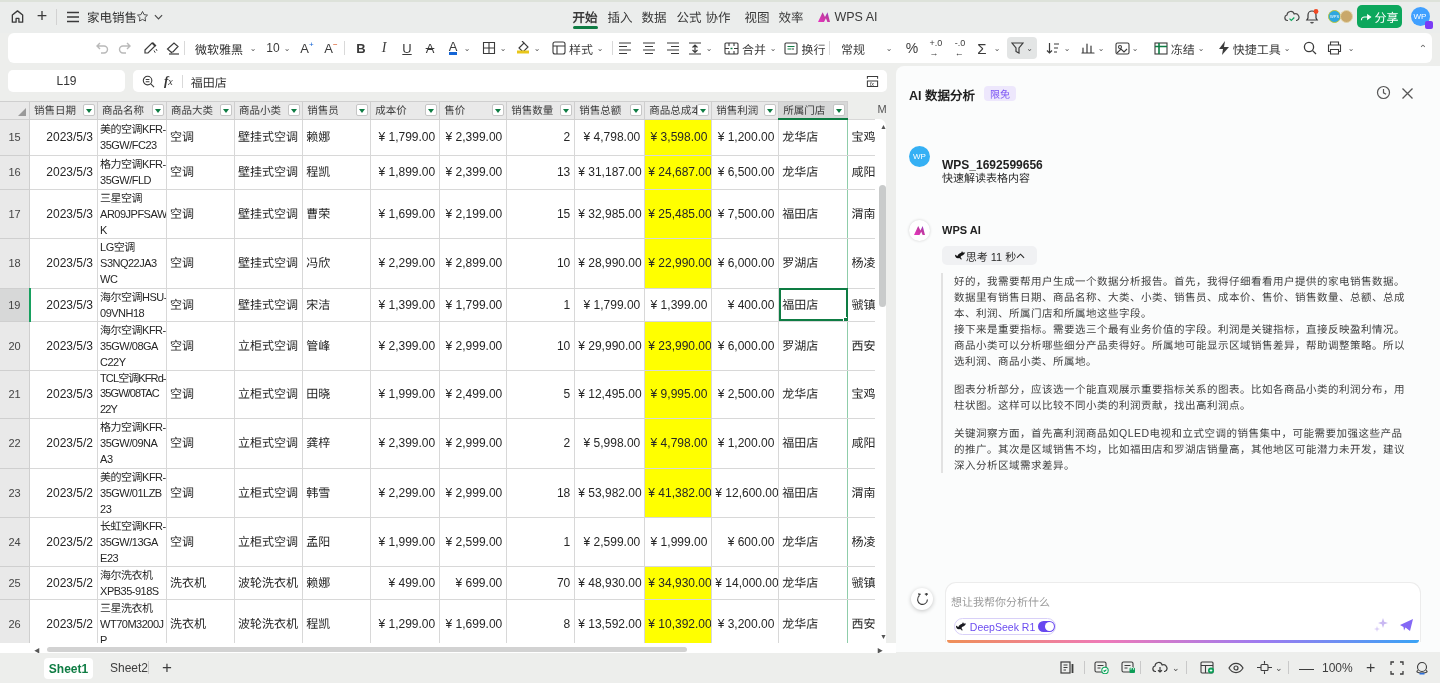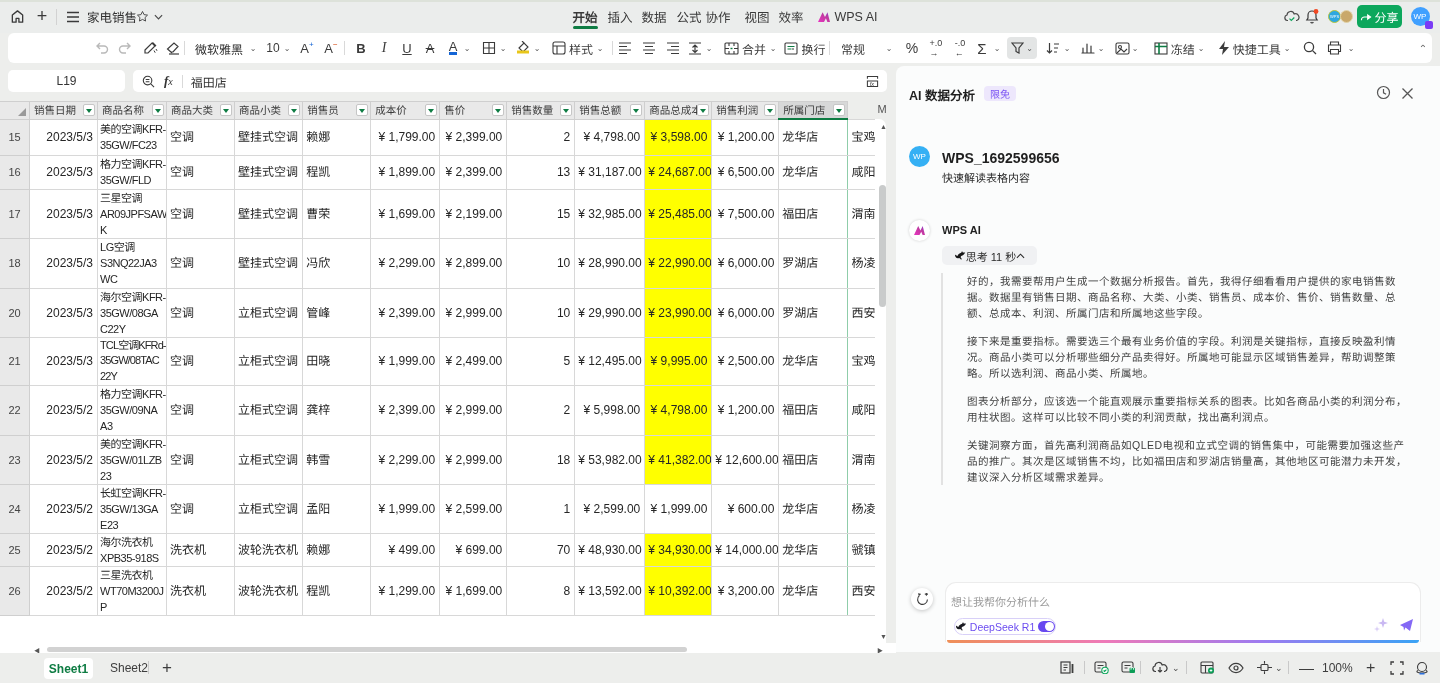--- a/index.html
+++ b/index.html
@@ -463,20 +463,36 @@
           <td>冯欣</td>
 <td class="num">¥ 2,299.00</td>
           <td class="num">¥ 2,899.00</td>
           <td class="num">10</td>
           <td class="num">¥ 28,990.00</td>
 <td class="num yel">¥ 22,990.00</td>
 <td class="num">¥ 6,000.00</td>
 <td style="border-right:1px solid #8fcdaa">罗湖店</td>
 <td style="border-right:none;border-left:1px solid #8fcdaa">杨凌</td>
         </tr>
+<tr style="height:33px">
+<td class="rn" style="background:#d7d8d8;border-right:2px solid #17a05f">19</td>
+<td class="num">2023/5/3</td>
+<td style="line-height:16px;font-size:11px;letter-spacing:-0.5px;padding:0 2px">海尔空调HSU-<br>09VNH18</td>
+<td>空调</td>
+          <td>壁挂式空调</td>
+          <td>宋洁</td>
+<td class="num">¥ 1,399.00</td>
+          <td class="num">¥ 1,799.00</td>
+          <td class="num">1</td>
+          <td class="num">¥ 1,799.00</td>
+<td class="num">¥ 1,399.00</td>
+<td class="num">¥ 400.00</td>
+<td style="outline:2px solid #0e7c43;outline-offset:-2px;position:relative">福田店<span style="position:absolute;right:-1px;bottom:-1px;width:5px;height:5px;background:#0e7c43;border:1px solid #fff"></span></td>
+<td style="border-right:none;border-left:1px solid #8fcdaa">虢镇</td>
+        </tr>
 <tr style="height:49px">
 <td class="rn">20</td>
 <td class="num">2023/5/3</td>
 <td style="line-height:16px;font-size:11px;letter-spacing:-0.5px;padding:0 2px">海尔空调KFR-<br>35GW/08GA<br>C22Y</td>
 <td>空调</td>
           <td>立柜式空调</td>
           <td>管峰</td>
 <td class="num">¥ 2,399.00</td>
           <td class="num">¥ 2,999.00</td>
           <td class="num">10</td>
@@ -596,21 +612,21 @@
 <div style="position:absolute;left:88px;top:20px;width:32px;height:15px;background:#ede7fc;border-radius:4px;color:#7a52f4;font-size:10px;display:flex;align-items:center;justify-content:center">限免</div>
 <div style="position:absolute;left:480px;top:19px"><svg width="15" height="15" viewBox="0 0 15 15" fill="none" stroke="#565656" stroke-width="1.2">
         <circle cx="7.5" cy="7.5" r="6"></circle>
         <path d="M7.5 4v3.8l2.6 1.5"></path>
       </svg></div>
 <div style="position:absolute;left:505px;top:20px"><svg width="13" height="13" viewBox="0 0 13 13" stroke="#565656" stroke-width="1.3">
         <path d="M1.5 1.5 11.5 11.5M11.5 1.5 1.5 11.5"></path>
       </svg></div>
 
 <div style="position:absolute;left:13px;top:80px;width:21px;height:21px;border-radius:50%;background:#35b0f4;color:#fff;font-size:8px;display:flex;align-items:center;justify-content:center">WP</div>
-<div style="position:absolute;left:46px;top:84px;font-size:14px;font-weight:bold;color:#1f1f1f">WPS_1692599656</div>
+<div style="position:absolute;left:46px;top:92px;font-size:12px;font-weight:bold;color:#1f1f1f">WPS_1692599656</div>
 <div style="position:absolute;left:46px;top:103px;font-size:11px;color:#2b2b2b">快速解读表格内容</div>
 
 <div style="position:absolute;left:13px;top:154px;width:21px;height:21px;border-radius:50%;background:#fff;box-shadow:0 0 3px rgba(0,0,0,.18);display:flex;align-items:center;justify-content:center">
       <svg width="13" height="11" viewBox="0 0 14 12">
         <defs>
           <linearGradient id="wai2" x1="0" y1="1" x2="1" y2="0">
             <stop offset="0" stop-color="#e935c1"></stop>
             <stop offset="0.6" stop-color="#c0399f"></stop>
             <stop offset="1" stop-color="#8a41d8"></stop>
           </linearGradient>
@@ -618,23 +634,23 @@
         <path d="M1 11 5.6 1.2 8 6l2.5-4.8L13 11h-2.6L8.9 7.3 7 11z" fill="url(#wai2)"></path>
       </svg>
     </div>
 <div style="position:absolute;left:46px;top:158px;font-size:11px;font-weight:bold;color:#1f1f1f">WPS AI</div>
 <div style="position:absolute;left:46px;top:180px;width:95px;height:19px;background:#f0f1f3;border-radius:5px;display:flex;align-items:center;justify-content:center;font-size:11px;color:#2b2b2b"><svg width="12" height="9" viewBox="0 0 14 11" fill="#161616">
         <path d="M13.2 1.6c-.6 2.7-2.8 4.2-5 4.5l-.4 1.7c1.7 1 1.2 2.6.5 3-0.4-1-1.2-1.8-2.3-2.2C3 9.8 1 7.9.9 5 1 4.6 1.4 4.6 1.7 4.8 2.4 5.4 3 5.8 3.9 6 4.6 4 6.3 2.4 8.5 2L9 .9c.3-.5.9-.5 1.1 0l.3.8h2.3c.3 0 .6.3.5.6z"></path>
       </svg>思考 11 秒 <svg width="9" height="6" viewBox="0 0 10 6" fill="none" stroke="#2b2b2b" stroke-width="1.2">
         <path d="M1 5l4-4 4 4"></path>
       </svg></div>
 
-<div style="position:absolute;left:45px;top:207px;width:467px;border-left:2px solid #e2e2e2;padding-left:24px;font-size:10.5px;letter-spacing:0.5px;line-height:16px;color:#404040">
+<div style="position:absolute;left:45px;top:207px;width:467px;border-left:2px solid #e2e2e2;padding-left:11px;font-size:10.5px;letter-spacing:0.5px;line-height:16px;color:#404040">
 <p>好的，我需要帮用户生成一个数据分析报告。首先，我得仔细看看用户提供的家电销售数据。数据里有销售日期、商品名称、大类、小类、销售员、成本价、售价、销售数量、总额、总成本、利润、所属门店和所属地这些字段。</p>
-<p style="margin-top:12px">接下来是重要指标。需要选三个最有业务价值的字段。利润是关键指标，直接反映盈利情况。商品小类可以分析哪些细分产品卖得好。所属地可能显示区域销售差异，帮助调整策略。所以选利润、商品小类、所属地。</p>
+<p style="">接下来是重要指标。需要选三个最有业务价值的字段。利润是关键指标，直接反映盈利情况。商品小类可以分析哪些细分产品卖得好。所属地可能显示区域销售差异，帮助调整策略。所以选利润、商品小类、所属地。</p>
 <p style="margin-top:12px">图表分析部分，应该选一个能直观展示重要指标关系的图表。比如各商品小类的利润分布，用柱状图。这样可以比较不同小类的利润贡献，找出高利润点。</p>
 <p style="margin-top:12px">关键洞察方面，首先高利润商品如QLED电视和立式空调的销售集中，可能需要加强这些产品的推广。其次是区域销售不均，比如福田店和罗湖店销量高，其他地区可能潜力未开发，建议深入分析区域需求差异。</p>
 </div>
 
 <div style="position:absolute;left:15px;top:522px;width:22px;height:22px;background:#fff;border-radius:50%;box-shadow:0 1px 4px rgba(0,0,0,.22);display:flex;align-items:center;justify-content:center">
       <svg width="13" height="13" viewBox="0 0 14 14" fill="none" stroke="#3c3c3c" stroke-width="1.2">
         <path d="M12.3 7A5.3 5.3 0 1 1 3.6 2.9"></path>
         <path d="M3.6 2.9 3 1l2 .5"></path>
         <path d="M9.5 1.2h3.4M11.2 -0.5v3.4" stroke-width="1.1"></path>
       </svg>

